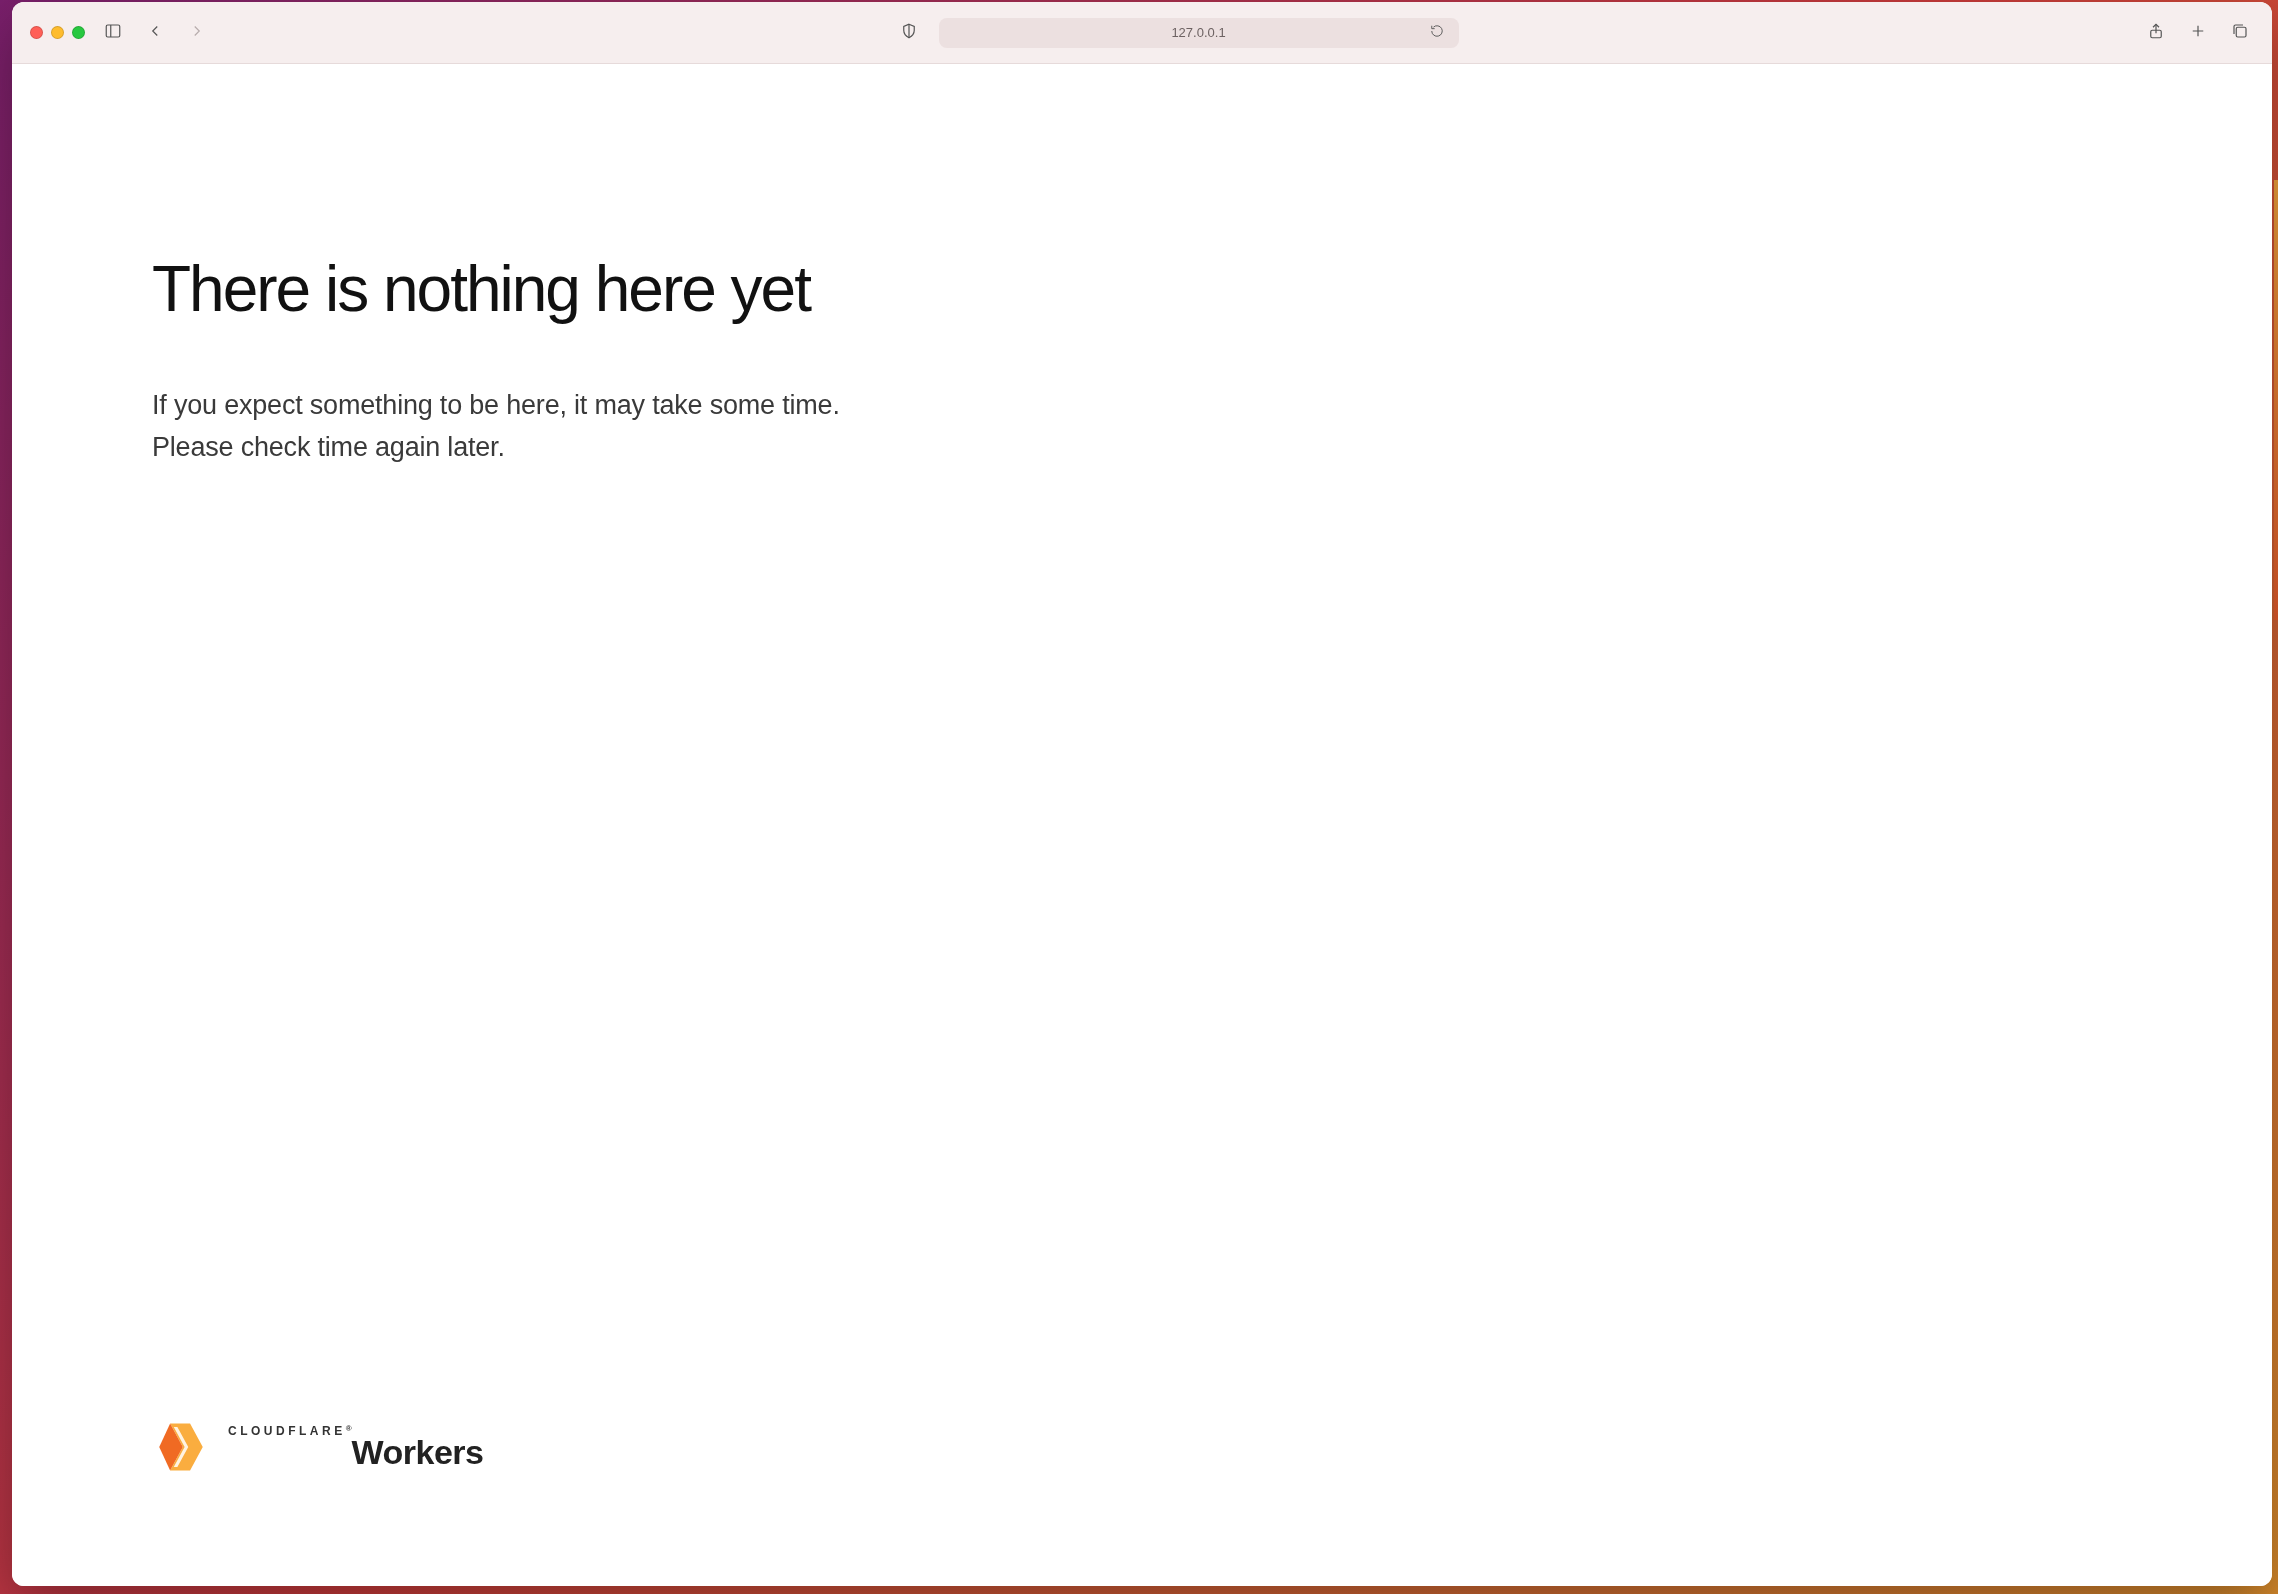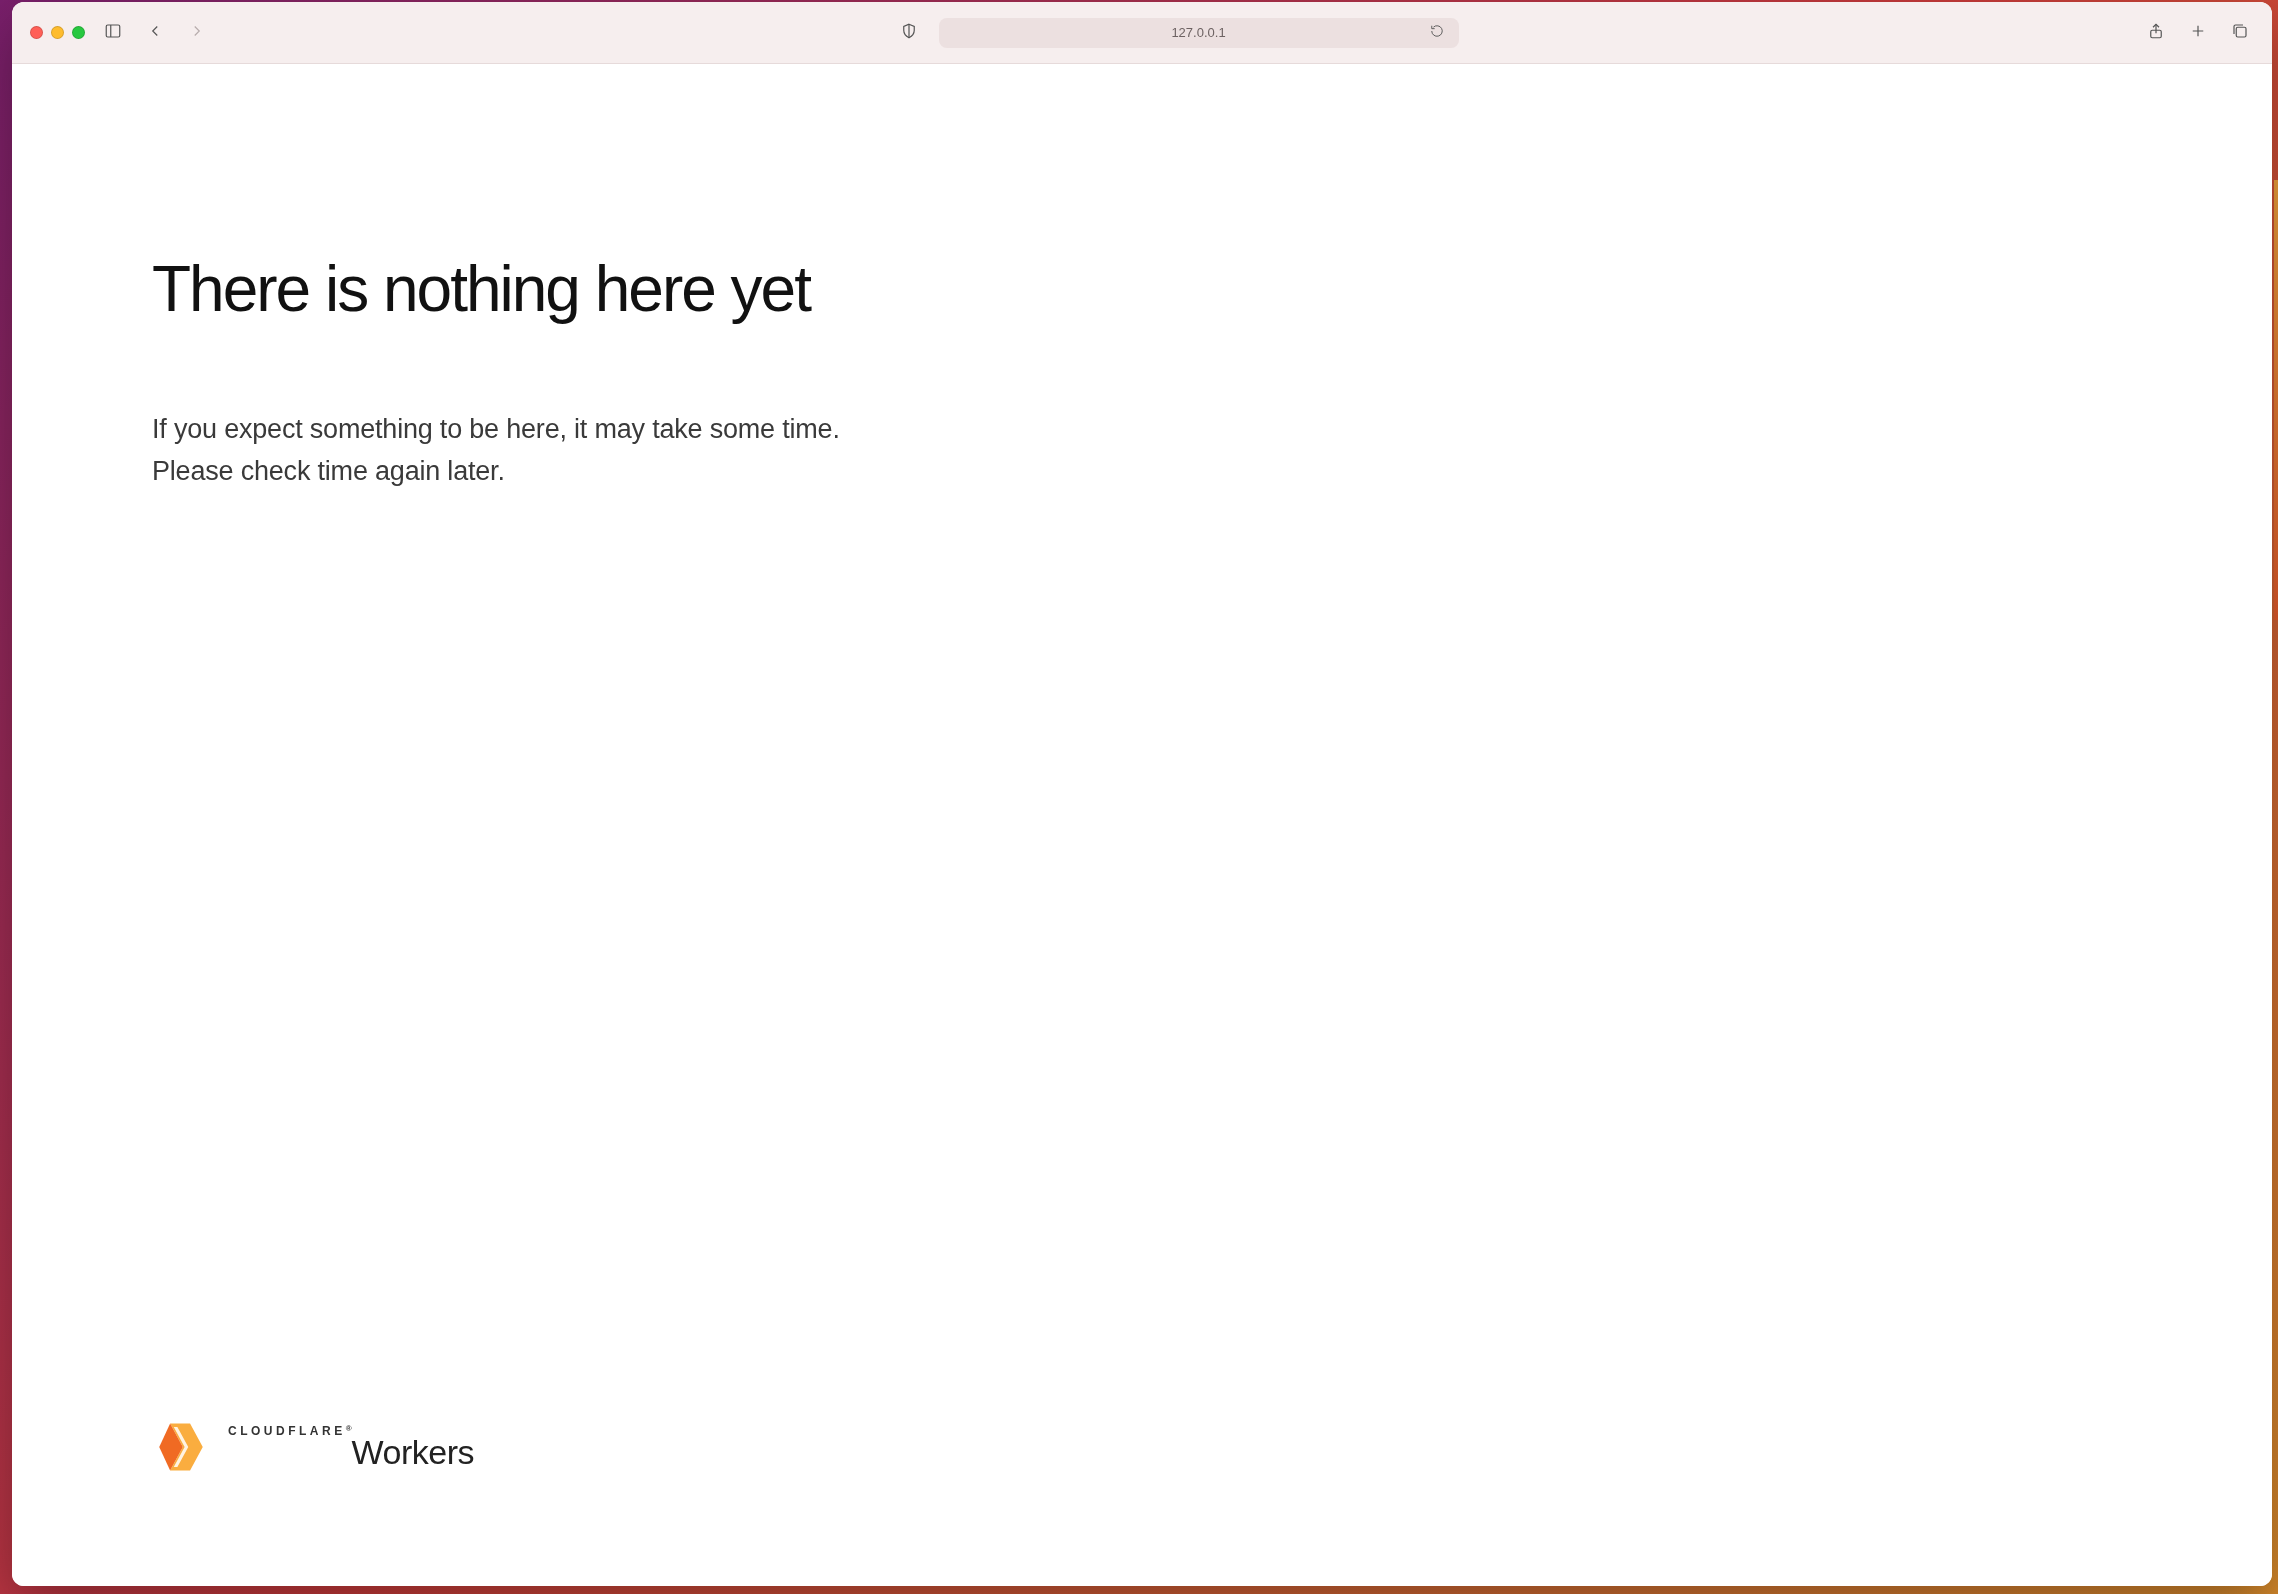--- a/index.html
+++ b/index.html
@@ -82,21 +82,21 @@
       right: 96px;
     }
     .headline {
       font-size: 64px;
       font-weight: 500;
       letter-spacing: -2px;
       color: #111;
       line-height: 1.1;
     }
     .body-text {
-      margin-top: 85px;
+      margin-top: 61px;
       font-size: 27px;
       color: #3a3a3a;
       line-height: 1.55;
       font-weight: 400;
       letter-spacing: -0.2px;
     }
 
     .brand {
       position: absolute;
       left: 140px;
@@ -109,21 +109,21 @@
     .brand-text { display: flex; line-height: 1; }
     .brand-over {
       font-size: 12px;
       letter-spacing: 3.5px;
       color: #333;
       font-weight: 600;
     }
     .brand-over .reg { font-size: 8px; vertical-align: top; letter-spacing: 0; }
     .brand-main {
       font-size: 34px;
-      font-weight: 400;
+      font-weight: 700;
       color: #222;
       letter-spacing: -0.5px;
       margin-top: 10px;
       text-align: right;
     }
 
     
     .bg-strip {
       position: absolute;
       right: 0; top: 180px; width: 4px; height: 440px;

